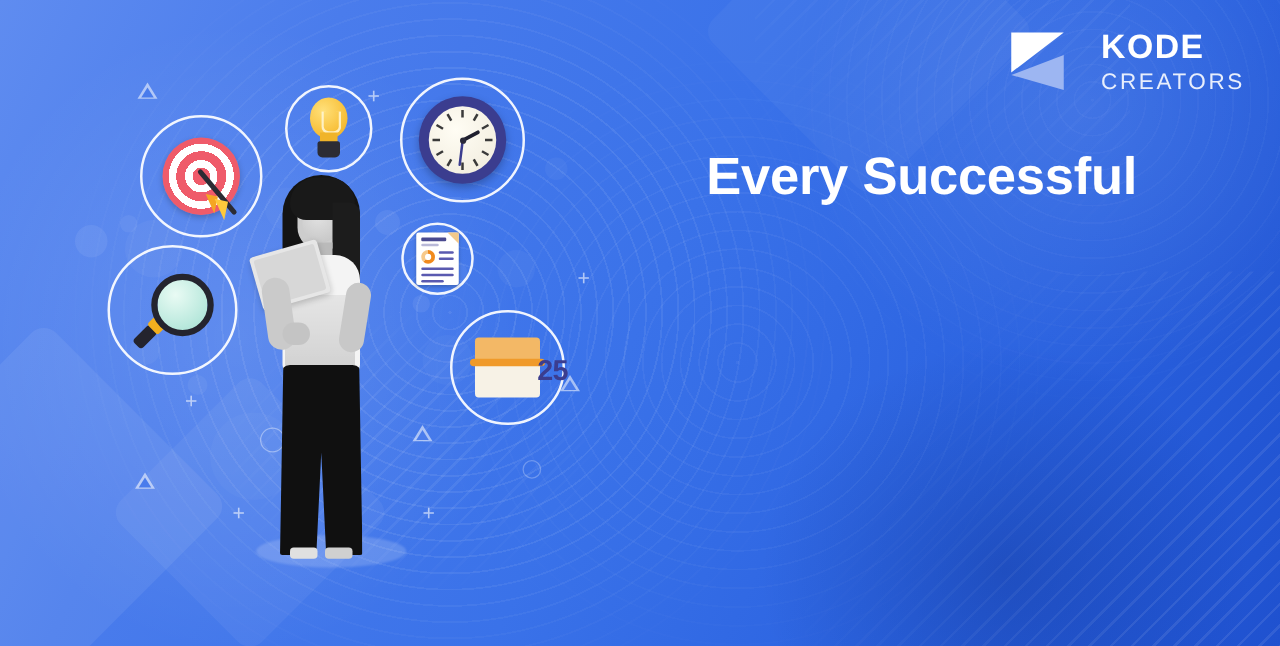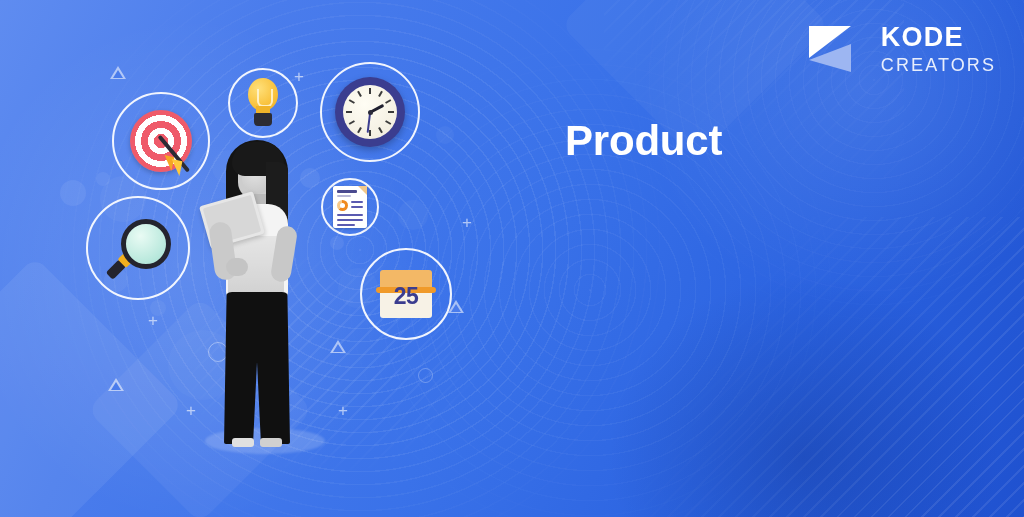--- a/index.html
+++ b/index.html
@@ -171,21 +171,21 @@
   .doc-pie::after{content:"";position:absolute;left:3px;top:3px;width:5px;height:5px;
      border-radius:50%;background:#fff;}
   .doc-l{position:absolute;height:2.4px;background:#5a5ab0;border-radius:1px;}
 
   
   .cal{position:relative;width:52px;height:48px;}
   .cal-top{position:absolute;left:0;top:0;width:52px;height:19px;background:#f3b866;border-radius:3px 3px 0 0;}
   .cal-body{position:absolute;left:0;top:19px;width:52px;height:29px;background:#f7f2e6;border-radius:0 0 3px 3px;}
   .cal-band{position:absolute;left:-4px;top:17px;width:60px;height:6px;background:#f09a2a;border-radius:3px;}
   .cal-num{position:absolute;left:0;top:13px;width:52px;text-align:center;
-     color:#3b3d8f;font-size:23px;font-weight:bold;letter-spacing:-.5px;}
+     color:#3b3d8f;font-size:23px;font-weight:bold;letter-spacing:-.5px;padding-left:36px;}
 
   
   .person{position:absolute;left:198px;top:140px;width:120px;height:312px;filter:grayscale(1) contrast(1.05);}
   .p-shadow{position:absolute;left:205px;top:428px;width:120px;height:26px;border-radius:50%;
      background:rgba(255,255,255,.17);filter:blur(1px);}
   .p-hair-back{position:absolute;left:28px;top:0;width:62px;height:118px;background:#191921;
      border-radius:32px 32px 26px 26px;}
   .p-head{position:absolute;left:40px;top:10px;width:40px;height:50px;background:#cfc8c4;
      border-radius:20px 20px 18px 18px;}
   .p-face-sh{position:absolute;left:44px;top:20px;width:30px;height:34px;
@@ -273,21 +273,21 @@
       </svg>
     </div>
     <div class="logo-text">
       <span class="logo-kode">KODE</span>
       <span class="logo-creators">CREATORS</span>
     </div>
   </div>
 
   <div class="headline">
     <div class="h-bold">
-      <div>Product</div>
+      <div>Every Successful</div>
     </div>
   </div>
 
 
   <div class="p-shadow"></div>
   <div class="person">
     <div class="p-hair-back"></div>
     <div class="p-head"></div>
     <div class="p-face-sh"></div>
     <div class="p-hair-front"></div>

